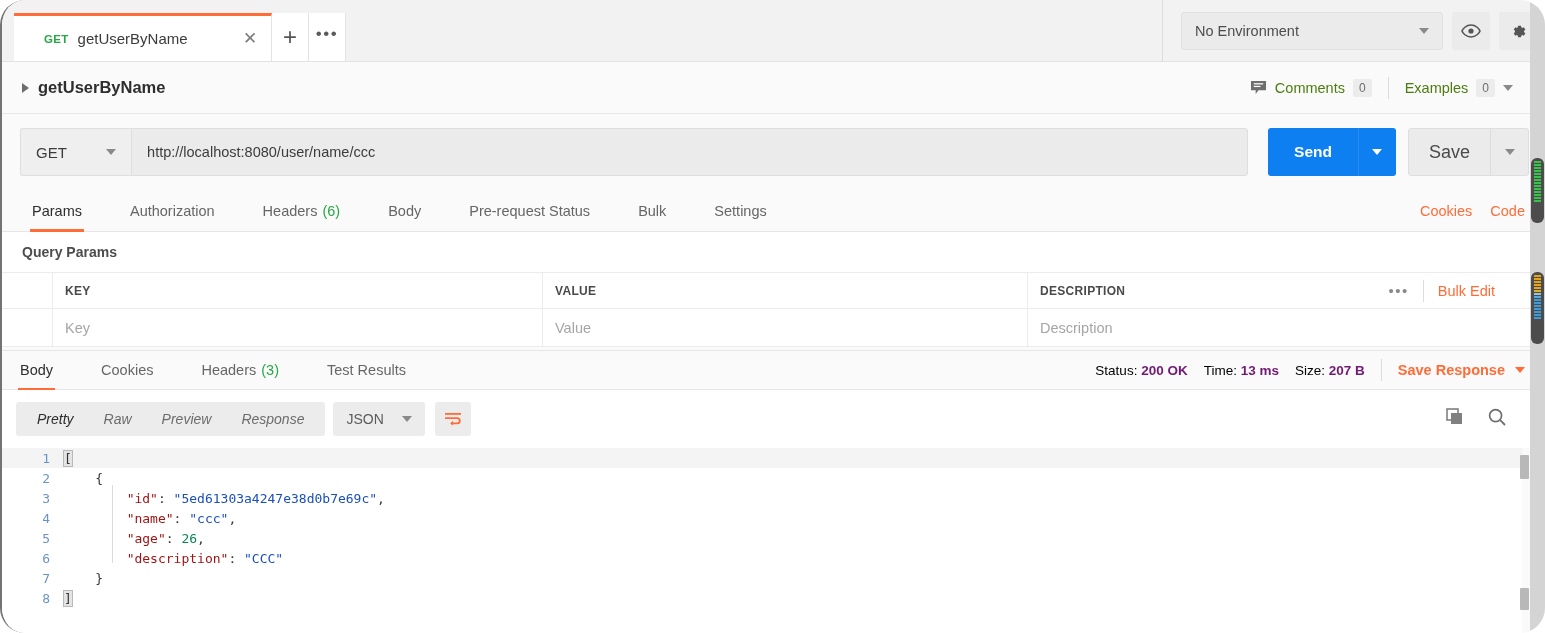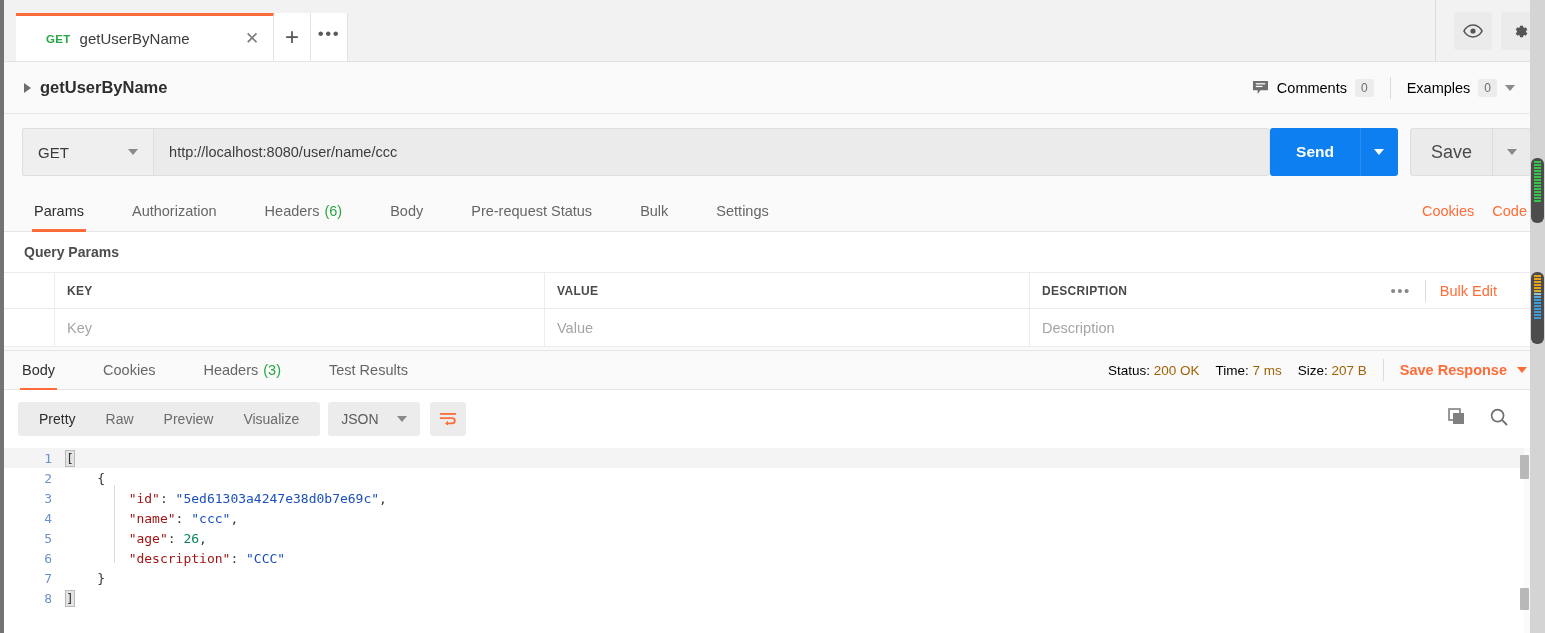--- a/index.html
+++ b/index.html
@@ -6,22 +6,23 @@
   html, body {
     width: 1545px; height: 633px;
     background: #ffffff;
     font-family: "Liberation Sans", sans-serif;
     overflow: hidden;
   }
   #app {
     position: relative;
     width: 1545px; height: 633px;
     background: #fafafa;
-    border-left: 4px solid #737373;
+    border-left: 2px solid #737373;
     overflow: hidden;
+    border-radius: 25px;
   }
 
   
   .tabbar {
     position: absolute; left: 0; top: 0;
     width: 1545px; height: 62px;
     background: #f2f2f2;
     border-bottom: 1px solid #e3e3e3;
     display: flex; align-items: flex-end;
   }
@@ -86,21 +87,21 @@
     width: 0; height: 0; margin: 0 9px 0 20px;
     border-top: 5px solid transparent; border-bottom: 5px solid transparent;
     border-left: 7px solid #6e6e6e; cursor: pointer;
   }
   .crumb-title { font-size: 16.5px; font-weight: bold; color: #2e2e2e; }
   .crumb-right {
     position: absolute; right: 18px; top: 0; height: 52px;
     display: flex; align-items: center; gap: 0;
   }
   .cr-item { display: flex; align-items: center; gap: 8px; padding: 0 16px; cursor: pointer; }
-  .cr-item span.lbl { font-size: 14.5px; color: #000000; }
+  .cr-item span.lbl { font-size: 14.5px; color: #4d7c0f; }
   .cnt-badge {
     background: #ececec; color: #6d6d6d; font-size: 12px;
     border-radius: 2px; padding: 2px 6px; min-width: 18px; text-align: center;
   }
   .vsep { width: 1px; height: 22px; background: #dcdcdc; }
 
   
   .urlrow {
     position: absolute; left: 0; top: 114px; width: 1545px; height: 76px;
     background: #fafafa; display: flex; align-items: center; padding: 0 18px;
@@ -112,21 +113,21 @@
     display: flex; align-items: center; justify-content: space-between;
     padding: 0 15px; color: #3c3c3c; font-size: 15px; cursor: pointer;
   }
   .url-box {
     flex: 0 0 1117px; height: 48px; background: #ebebeb;
     border: 1px solid #dedede; border-radius: 0 3px 3px 0;
     display: flex; align-items: center; padding: 0 15px;
     color: #3c3c3c; font-size: 14.5px;
   }
   .send-btn {
-    margin-left: 0; height: 48px; background: #0d7ff1;
+    margin-left: 20px; height: 48px; background: #0d7ff1;
     border-radius: 3px; display: flex; align-items: center; cursor: pointer;
   }
   .send-btn .txt { color: #fff; font-size: 15.5px; font-weight: bold; padding: 0 26px; }
   .send-btn .dd { width: 38px; height: 48px; border-left: 1px solid #2a8df3;
                   display: flex; align-items: center; justify-content: center; }
   .save-btn {
     margin-left: 12px; height: 48px; background: #ebebeb;
     border: 1px solid #dedede; border-radius: 3px;
     display: flex; align-items: center; cursor: pointer;
   }
@@ -180,34 +181,34 @@
   
   .resptabs {
     position: absolute; left: 0; top: 350px; width: 1545px; height: 40px;
     background: #fafafa; border-top: 1px solid #e6e6e6; border-bottom: 1px solid #e6e6e6;
     display: flex; align-items: center; padding-left: 12px;
   }
   .resp-right {
     position: absolute; right: 22px; display: flex; align-items: center; gap: 16px;
     font-size: 13.5px; color: #6e6e6e;
   }
-  .stat-val { color: #a16207; font-weight: normal; }
+  .stat-val { color: #701a75; font-weight: bold; }
   .stat-k { color: #000000; }
 
   
   .bodybar {
     position: absolute; left: 0; top: 390px; width: 1545px; height: 58px;
     background: #ffffff; display: flex; align-items: center; padding: 0 14px;
   }
   .segbox {
     height: 34px; background: #ececec; border-radius: 3px;
     display: flex; align-items: center; padding: 0 6px;
   }
   .seg { padding: 0 15px; font-size: 14px; color: #6c6c6c; height: 20px;
-         display: flex; align-items: center; cursor: pointer; }
+         display: flex; align-items: center; cursor: pointer; font-style: italic; }
   .seg.active { color: #2d2d2d; }
   .json-sel {
     margin-left: 8px; height: 34px; background: #ececec; border-radius: 3px;
     display: flex; align-items: center; gap: 18px; padding: 0 13px;
     font-size: 14px; color: #5b5b5b; cursor: pointer;
   }
   .wrap-btn {
     margin-left: 10px; width: 36px; height: 34px; background: #ececec;
     border-radius: 3px; display: flex; align-items: center; justify-content: center;
     cursor: pointer;
@@ -260,20 +261,24 @@
   <div class="tabbar">
     <div class="req-tab">
       <span class="verb">GET</span>
       <span class="tname">getUserByName</span>
       <span class="tab-close">✕</span>
     </div>
     <div class="tab-btn plus">+</div>
     <div class="tab-btn dots">•••</div>
 
     <div class="env-area">
+      <div class="env-select">
+        <span>No Environment</span>
+        <span class="caret"></span>
+      </div>
       <div class="icon-sq">
         <svg width="20" height="14" viewBox="0 0 20 14" aria-hidden="true">
           <path d="M10 1C5 1 1.7 5 1 7c.7 2 4 6 9 6s8.3-4 9-6c-.7-2-4-6-9-6z" fill="none" stroke="#555" stroke-width="1.6"></path>
           <circle cx="10" cy="7" r="2.6" fill="#555"></circle>
         </svg>
       </div>
       <div class="icon-sq">
         <svg width="19" height="19" viewBox="0 0 20 20" aria-hidden="true">
           <path fill="#555" d="M10 6.3A3.7 3.7 0 1 0 10 13.7 3.7 3.7 0 0 0 10 6.3zm0 5.6a1.9 1.9 0 1 1 0-3.8 1.9 1.9 0 0 1 0 3.8z"></path>
           <path fill="#555" d="M17.3 11.6l-1.5-.9a6 6 0 0 0 0-1.4l1.5-.9-1.6-2.8-1.6.7a6 6 0 0 0-1.2-.7l-.2-1.7h-3.2l-.2 1.7a6 6 0 0 0-1.2.7l-1.6-.7-1.6 2.8 1.5.9a6 6 0 0 0 0 1.4l-1.5.9 1.6 2.8 1.6-.7a6 6 0 0 0 1.2.7l.2 1.7h3.2l.2-1.7a6 6 0 0 0 1.2-.7l1.6.7 1.6-2.8z"></path>
@@ -404,40 +409,40 @@
       <span>Test Results</span>
     </div>
 
     <div class="resp-right">
       <span>
         <span class="stat-k">Status:</span>
         <span class="stat-val">200 OK</span>
       </span>
       <span>
         <span class="stat-k">Time:</span>
-        <span class="stat-val">7 ms</span>
+        <span class="stat-val">13 ms</span>
       </span>
       <span>
         <span class="stat-k">Size:</span>
         <span class="stat-val">207 B</span>
       </span>
       <span class="vsep"></span>
       <span style="display:flex;align-items:center;gap:10px">
         <span class="link-orange" style="font-weight:bold">Save Response</span>
         <span class="caret orange"></span>
       </span>
     </div>
   </div>
 
   <div class="bodybar">
     <div class="segbox">
       <div class="seg active">Pretty</div>
       <div class="seg">Raw</div>
       <div class="seg">Preview</div>
-      <div class="seg">Visualize</div>
+      <div class="seg">Response</div>
     </div>
     <div class="json-sel">
       <span>JSON</span>
       <span class="caret"></span>
     </div>
     <div class="wrap-btn">
       <svg width="18" height="14" viewBox="0 0 18 14" aria-hidden="true">
         <rect x="1" y="1" width="16" height="1.8" fill="#ff6c37"></rect>
         <path d="M1 6.2h12.2a2.6 2.6 0 0 1 0 5.2H7" fill="none" stroke="#ff6c37" stroke-width="1.8"></path>
         <path d="M9 8.8 6.2 11.4 9 13.6z" fill="#ff6c37"></path>

